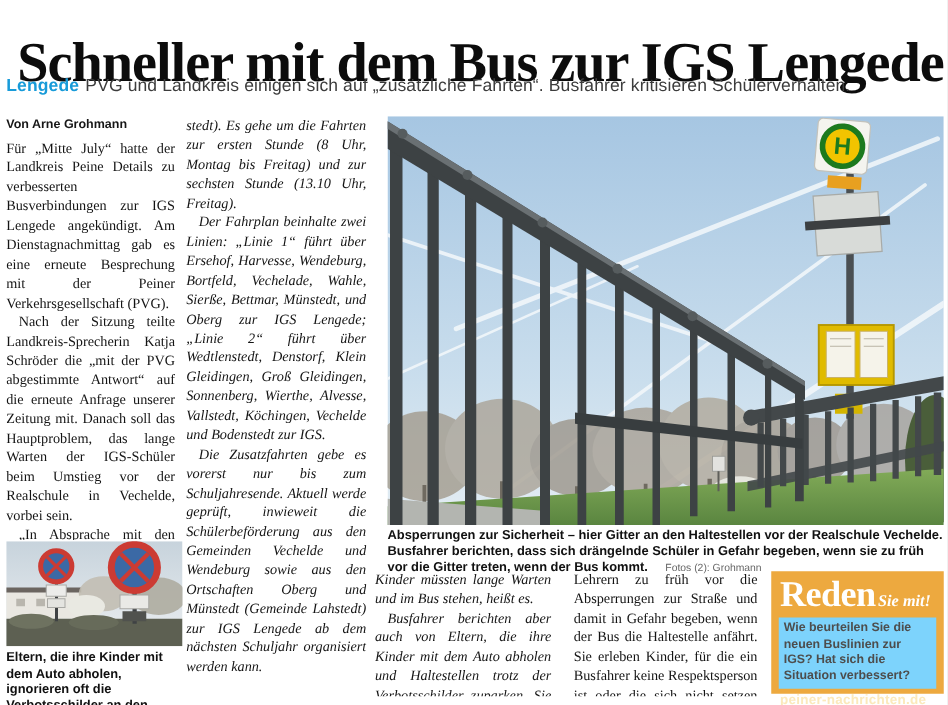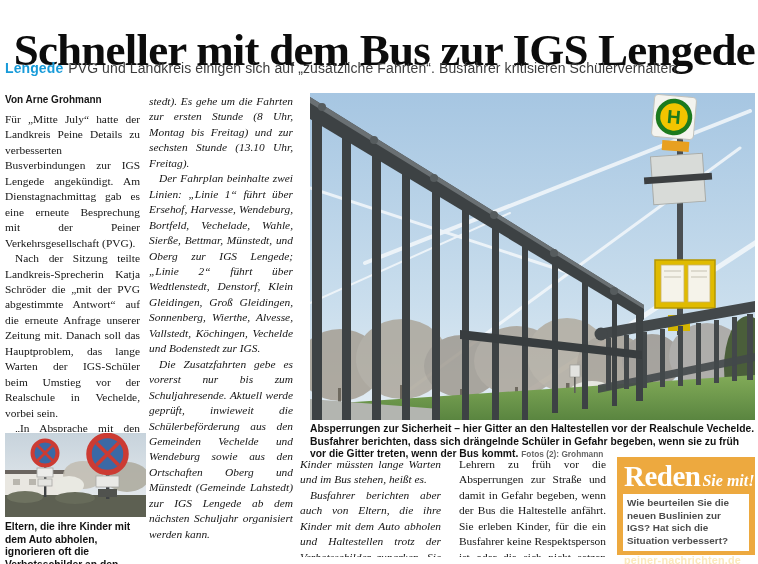--- a/index.html
+++ b/index.html
@@ -34,30 +34,30 @@
   .col p.indent { text-indent:10px; }
   .photo-main { position:absolute; left:310px; top:93px; width:445px; height:327px; }
   .photo-small { position:absolute; left:5px; top:433px; width:141px; height:84px; }
   .photo-main svg, .photo-small svg { display:block; width:100%; height:100%; }
   .caption {
     font-family:"Liberation Sans", sans-serif; font-weight:bold;
     font-size:10.3px; line-height:12.6px; color:#111;
   }
   .caption-main { position:absolute; left:310px; top:423px; width:446px; }
   .caption-small { position:absolute; left:5px; top:521px; width:142px; }
-  .credit { font-weight:bold; font-size:8.3px; color:#666; margin-left:3px; }
+  .credit { font-weight:normal; font-size:8.3px; color:#666; margin-left:14px; }
   .reden-box {
     position:absolute; left:617px; top:457px; width:138px; height:98px;
     background:#eda93f; box-sizing:border-box; padding:3px 0 0 0;
   }
   .reden-title { padding:0 7px; color:#ffffff; font-family:"Liberation Serif", serif; white-space:nowrap; }
   .reden-title-big { font-size:29px; font-weight:bold; letter-spacing:-0.5px; }
-  .reden-title-small { font-size:16px; font-weight:bold; font-style:italic; margin-left:2px; }
+  .reden-title-small { font-size:13px; font-weight:bold; font-style:italic; margin-left:2px; }
   .reden-q {
-    background:#ffffff; margin:1px 6px 0 6px; padding:3px 4px 4px 4px;
+    background:#7dd3fc; margin:1px 6px 0 6px; padding:3px 4px 4px 4px;
     font-family:"Liberation Sans", sans-serif; font-weight:bold;
     font-size:9.9px; line-height:12.6px; color:#4d4d4d;
   }
   .reden-url {
     padding:3px 7px 0 7px; font-family:"Liberation Sans", sans-serif;
     font-weight:bold; font-size:10.8px; color:#fbe9bb; letter-spacing:0.2px;
   }
 </style>
 </head>
 <body>

